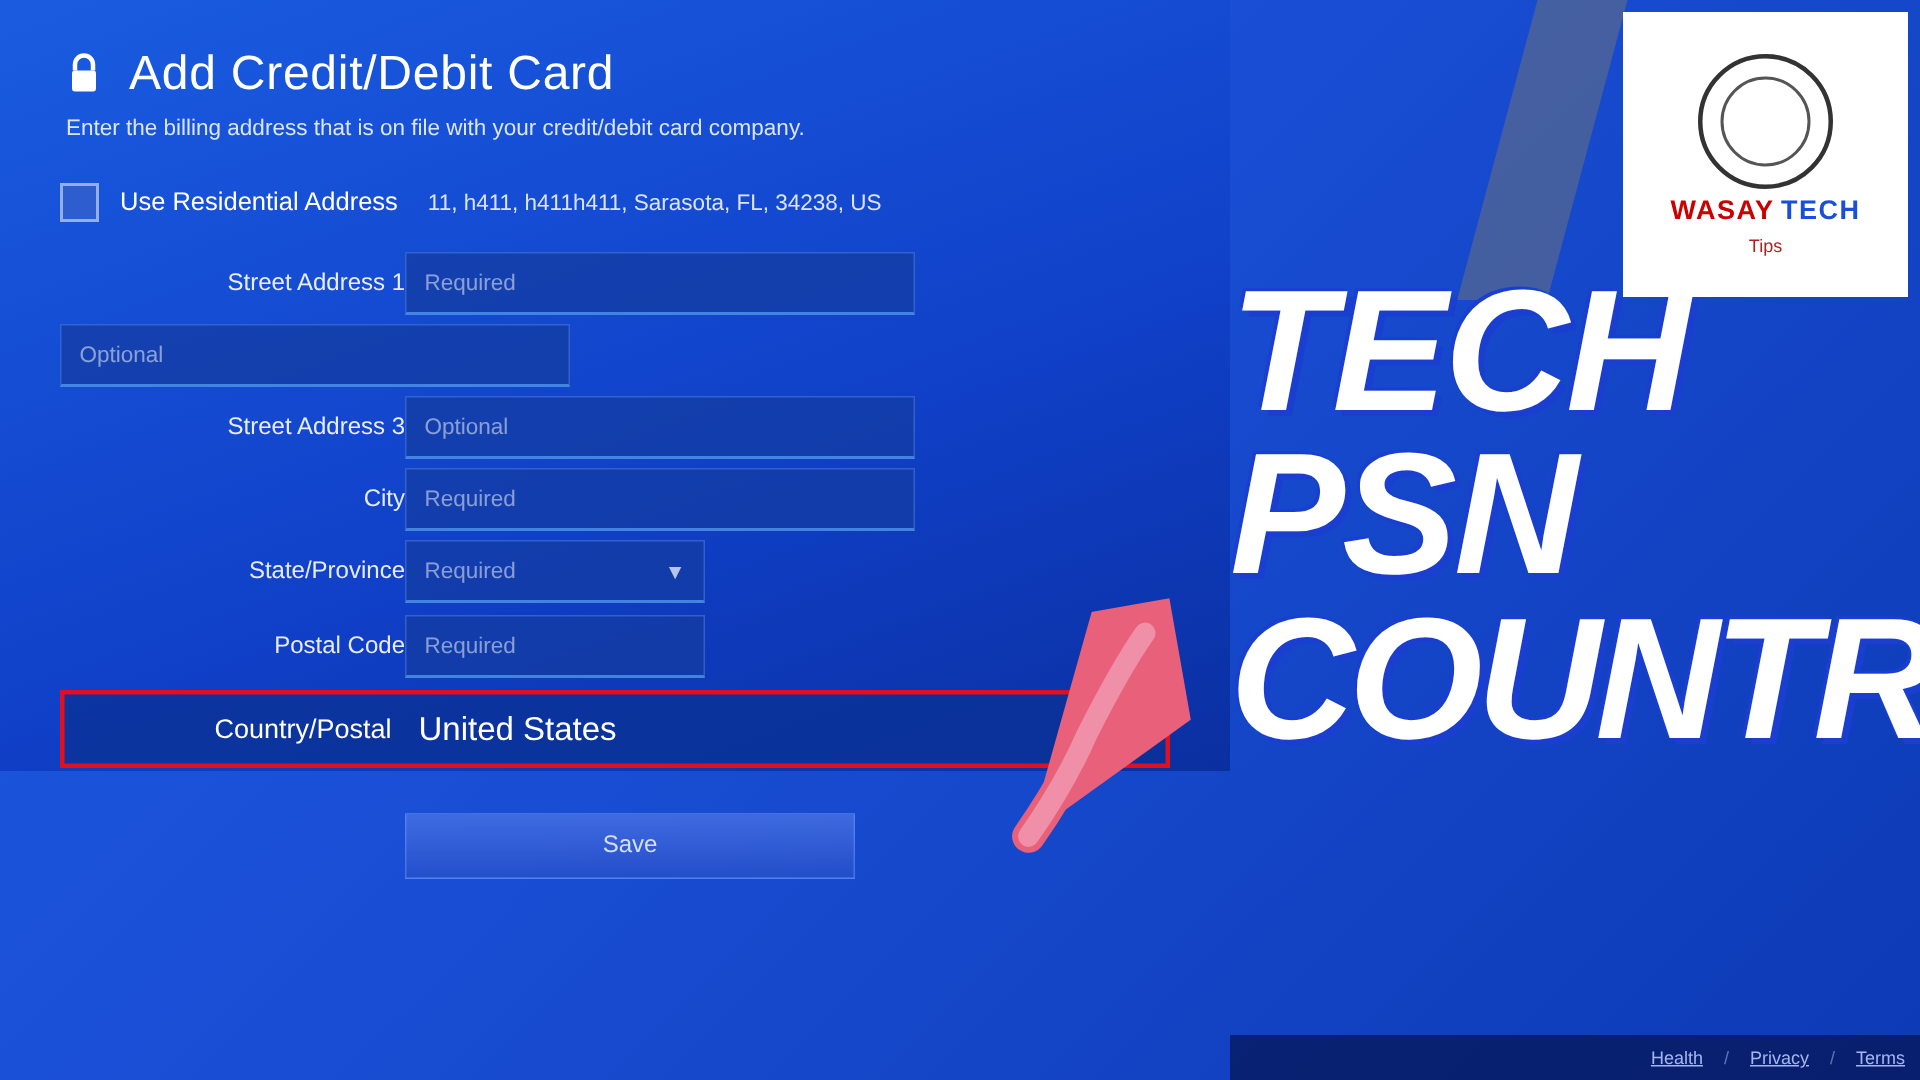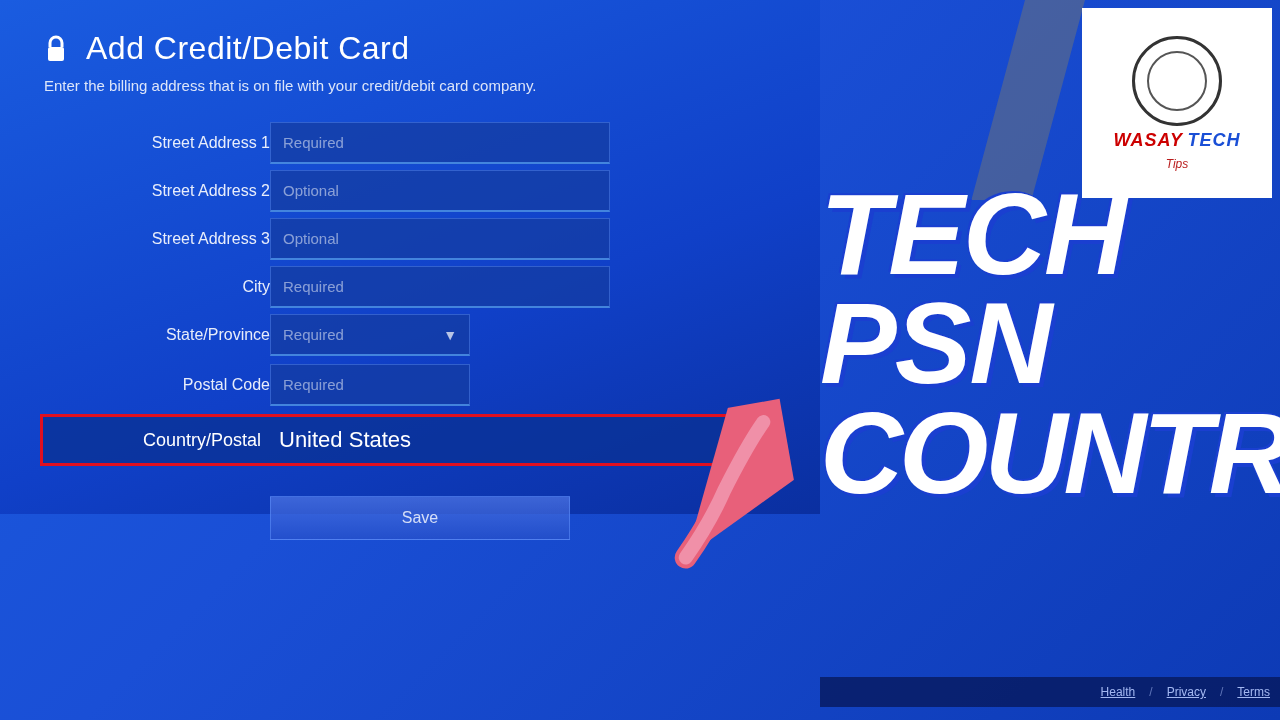--- a/index.html
+++ b/index.html
@@ -206,21 +206,20 @@
       top: 8px;
       right: 8px;
       width: 190px;
       height: 190px;
       background: white;
       display: flex;
       flex-direction: column;
       align-items: center;
       justify-content: center;
       gap: 4px;
-      font-style: italic;
     }
 
     .logo-circle {
       width: 90px;
       height: 90px;
       border: 3px solid #333;
       border-radius: 50%;
       display: flex;
       align-items: center;
       justify-content: center;
@@ -266,21 +265,21 @@
       width: 60px;
       height: 200px;
       background: rgba(100, 110, 130, 0.6);
       transform: skewX(-15deg);
       transform-origin: top right;
     }
 
     
     .bottom-bar {
       position: absolute;
-      bottom: 13px;
+      bottom: 0;
       right: 0;
       width: 460px;
       height: 30px;
       background: rgba(5, 20, 80, 0.7);
       display: flex;
       align-items: center;
       justify-content: flex-end;
       padding-right: 10px;
       gap: 14px;
     }
@@ -334,32 +333,36 @@
       <svg width="32" height="32" viewBox="0 0 32 32" fill="white">
         <rect x="8" y="14" width="16" height="14" rx="2" fill="white"></rect>
         <path d="M10 14V10a6 6 0 0112 0v4" stroke="white" stroke-width="3" fill="none"></path>
       </svg>
     </span>
     <span class="page-title-text">Add Credit/Debit Card</span>
   </div>
 
   <div class="subtitle">Enter the billing address that is on file with your credit/debit card company.</div>
 
+  <div class="use-residential">
+    <div class="checkbox-box"></div>
+    <span class="use-residential-label">Use Residential Address</span>
+    <span class="residential-address">11, h411, h411h411, Sarasota, FL, 34238, US</span>
+  </div>
 
   <div class="form-rows">
 
     <div class="form-row">
       <div class="form-label">Street Address 1</div>
       <div class="form-input">
         <span style="color:rgba(255,255,255,0.5); font-size:15px;">Required</span>
       </div>
     </div>
 
     <div class="form-row">
-      <div class="form-label">Street Address 2</div>
       <div class="form-input">
         <span style="color:rgba(255,255,255,0.5); font-size:15px;">Optional</span>
       </div>
     </div>
 
     <div class="form-row">
       <div class="form-label">Street Address 3</div>
       <div class="form-input">
         <span style="color:rgba(255,255,255,0.5); font-size:15px;">Optional</span>
       </div>

